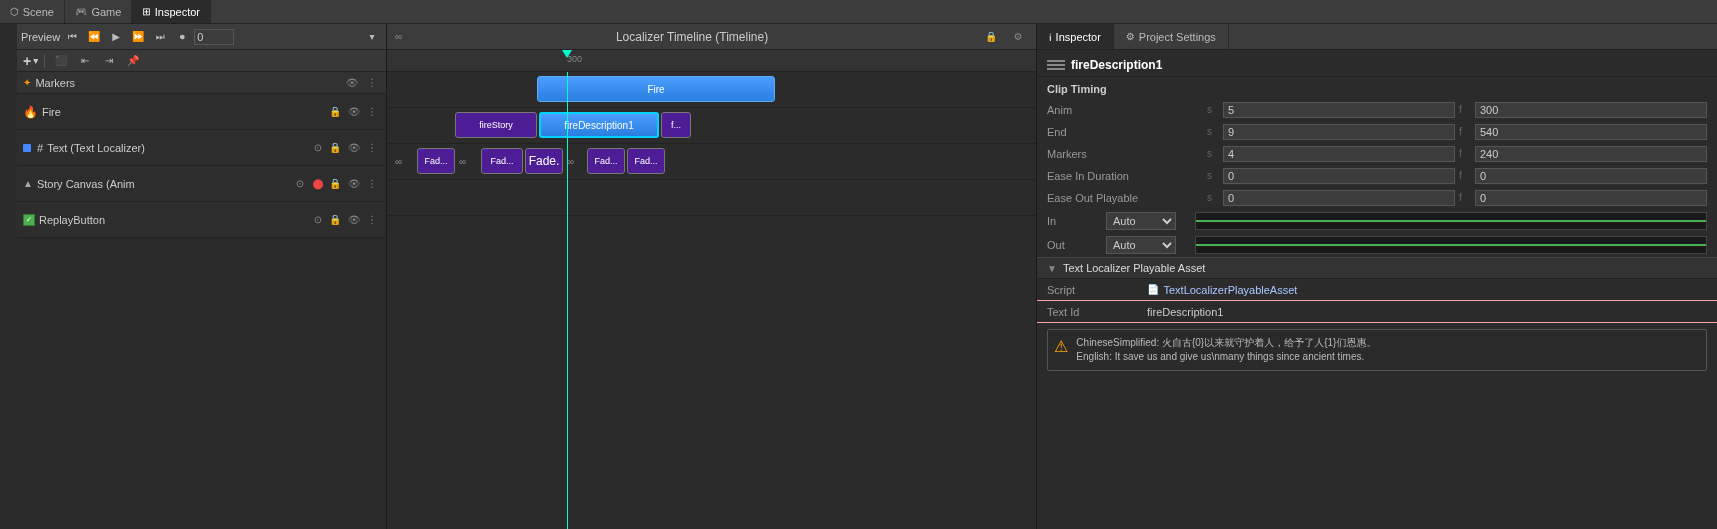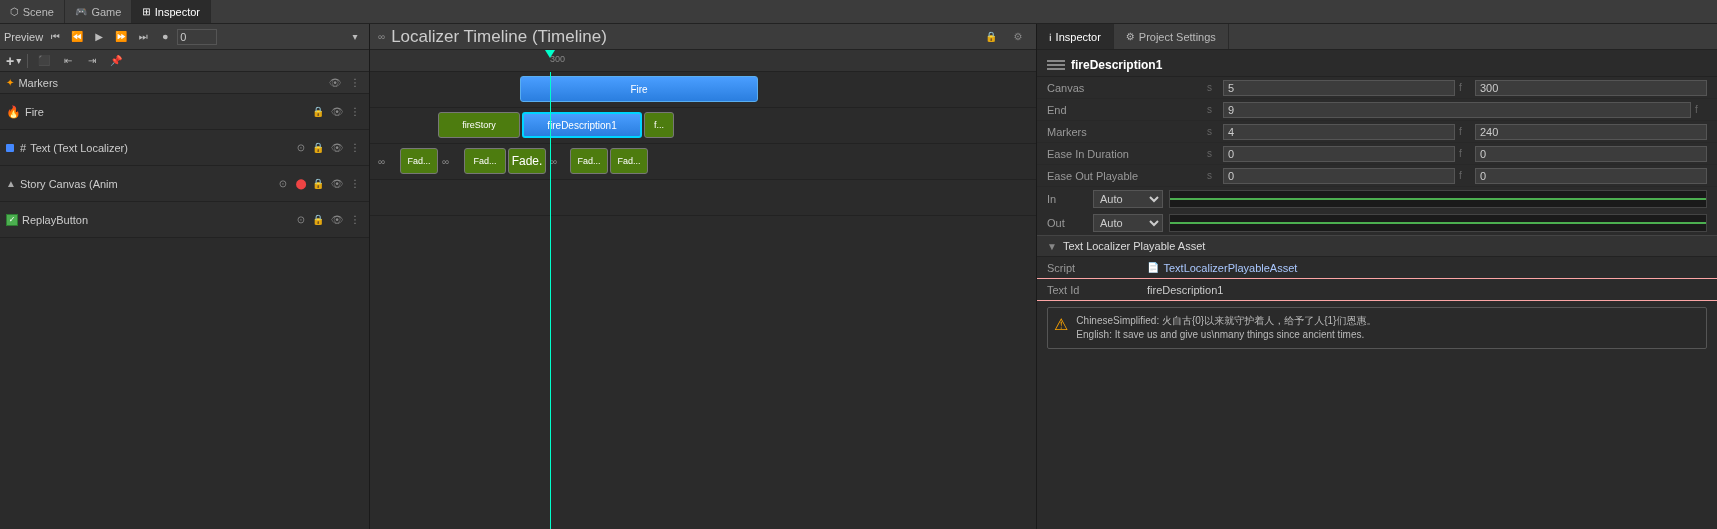--- a/index.html
+++ b/index.html
@@ -38,20 +38,21 @@
       background: #2b2b2b;
       color: #fff;
     }
     .top-tab-icon { font-size: 10px; }
 
     
     .main-layout {
       display: flex;
       flex: 1;
       overflow: hidden;
+      padding-left: 17px;
     }
 
     
     .left-panel {
       width: 370px;
       background: #2b2b2b;
       display: flex;
       flex-direction: column;
       border-right: 1px solid #1a1a1a;
       flex-shrink: 0;
@@ -225,21 +226,21 @@
       font-size: 10px;
       color: #fff;
       overflow: hidden;
       cursor: pointer;
     }
     .clip-fire {
       background: linear-gradient(to bottom, #4a9eff, #2a7edf);
       border: 1px solid #5aaeef;
     }
     .clip-story {
-      background: #4d7c0f;
+      background: #4c1d95;
       border: 1px solid #777;
       font-size: 9px;
     }
     .clip-selected {
       border: 2px solid #00d4ff;
     }
     .playhead {
       position: absolute;
       top: 0;
       width: 1px;
@@ -363,21 +364,21 @@
       width: 220px;
     }
     .prop-input-narrow {
       width: 60px;
     }
     .blend-row {
       display: flex;
       align-items: center;
       height: 24px;
       padding: 0 10px;
-      gap: 6px;
+      gap: 19px;
     }
     .blend-label {
       width: 40px;
       color: #999;
       font-size: 11px;
     }
     .blend-select {
       background: #3c3c3c;
       border: 1px solid #555;
       color: #ccc;
@@ -574,21 +575,21 @@
           <button class="track-action-btn">⋮</button>
         </div>
       </div>
     </div>
   </div>
 
   <div class="center-panel">
 
     <div class="timeline-header">
       <span style="color:#888;font-size:10px;">∞</span>
-      <span style="flex:1;font-size:17px;color:#ccc;">Localizer Timeline (Timeline)</span>
+      <span style="flex:1;font-size:12px;color:#ccc;text-align:center;">Localizer Timeline (Timeline)</span>
       <button class="toolbar-btn" style="color:#888;">🔒</button>
       <button class="toolbar-btn" style="color:#888;">⚙</button>
     </div>
 
     <div class="timeline-ruler">
       <div class="ruler-mark" style="left:180px;">300</div>
       <div class="playhead-arrow" style="position:absolute;left:175px;top:0;width:0;height:0;border-left:5px solid transparent;border-right:5px solid transparent;border-top:8px solid #00ffcc;"></div>
     </div>
 
     <div class="timeline-tracks">
@@ -655,37 +656,39 @@
 
       <div class="inspector-title-row">
         <div class="inspector-title-lines">
           <div class="title-line"></div>
           <div class="title-line"></div>
           <div class="title-line"></div>
         </div>
         <span class="inspector-title">fireDescription1</span>
       </div>
 
+      <div class="section-header">Clip Timing</div>
 
       <div class="property-row">
-        <span class="property-label">Canvas</span>
+        <span class="property-label">Anim</span>
         <div class="property-value-group">
           <span class="prop-unit">s</span>
           <input class="prop-input prop-input-wide" type="text" value="5" style="">
           <span class="prop-unit">f</span>
           <input class="prop-input prop-input-narrow" type="text" value="300" style="">
         </div>
       </div>
 
       <div class="property-row">
         <span class="property-label">End</span>
         <div class="property-value-group">
           <span class="prop-unit">s</span>
           <input class="prop-input prop-input-wide" type="text" value="9" style="">
           <span class="prop-unit">f</span>
+          <input class="prop-input prop-input-narrow" type="text" value="540" style="">
         </div>
       </div>
 
       <div class="property-row">
         <span class="property-label">Markers</span>
         <div class="property-value-group">
           <span class="prop-unit">s</span>
           <input class="prop-input prop-input-wide" type="text" value="4" style="">
           <span class="prop-unit">f</span>
           <input class="prop-input prop-input-narrow" type="text" value="240" style="">

